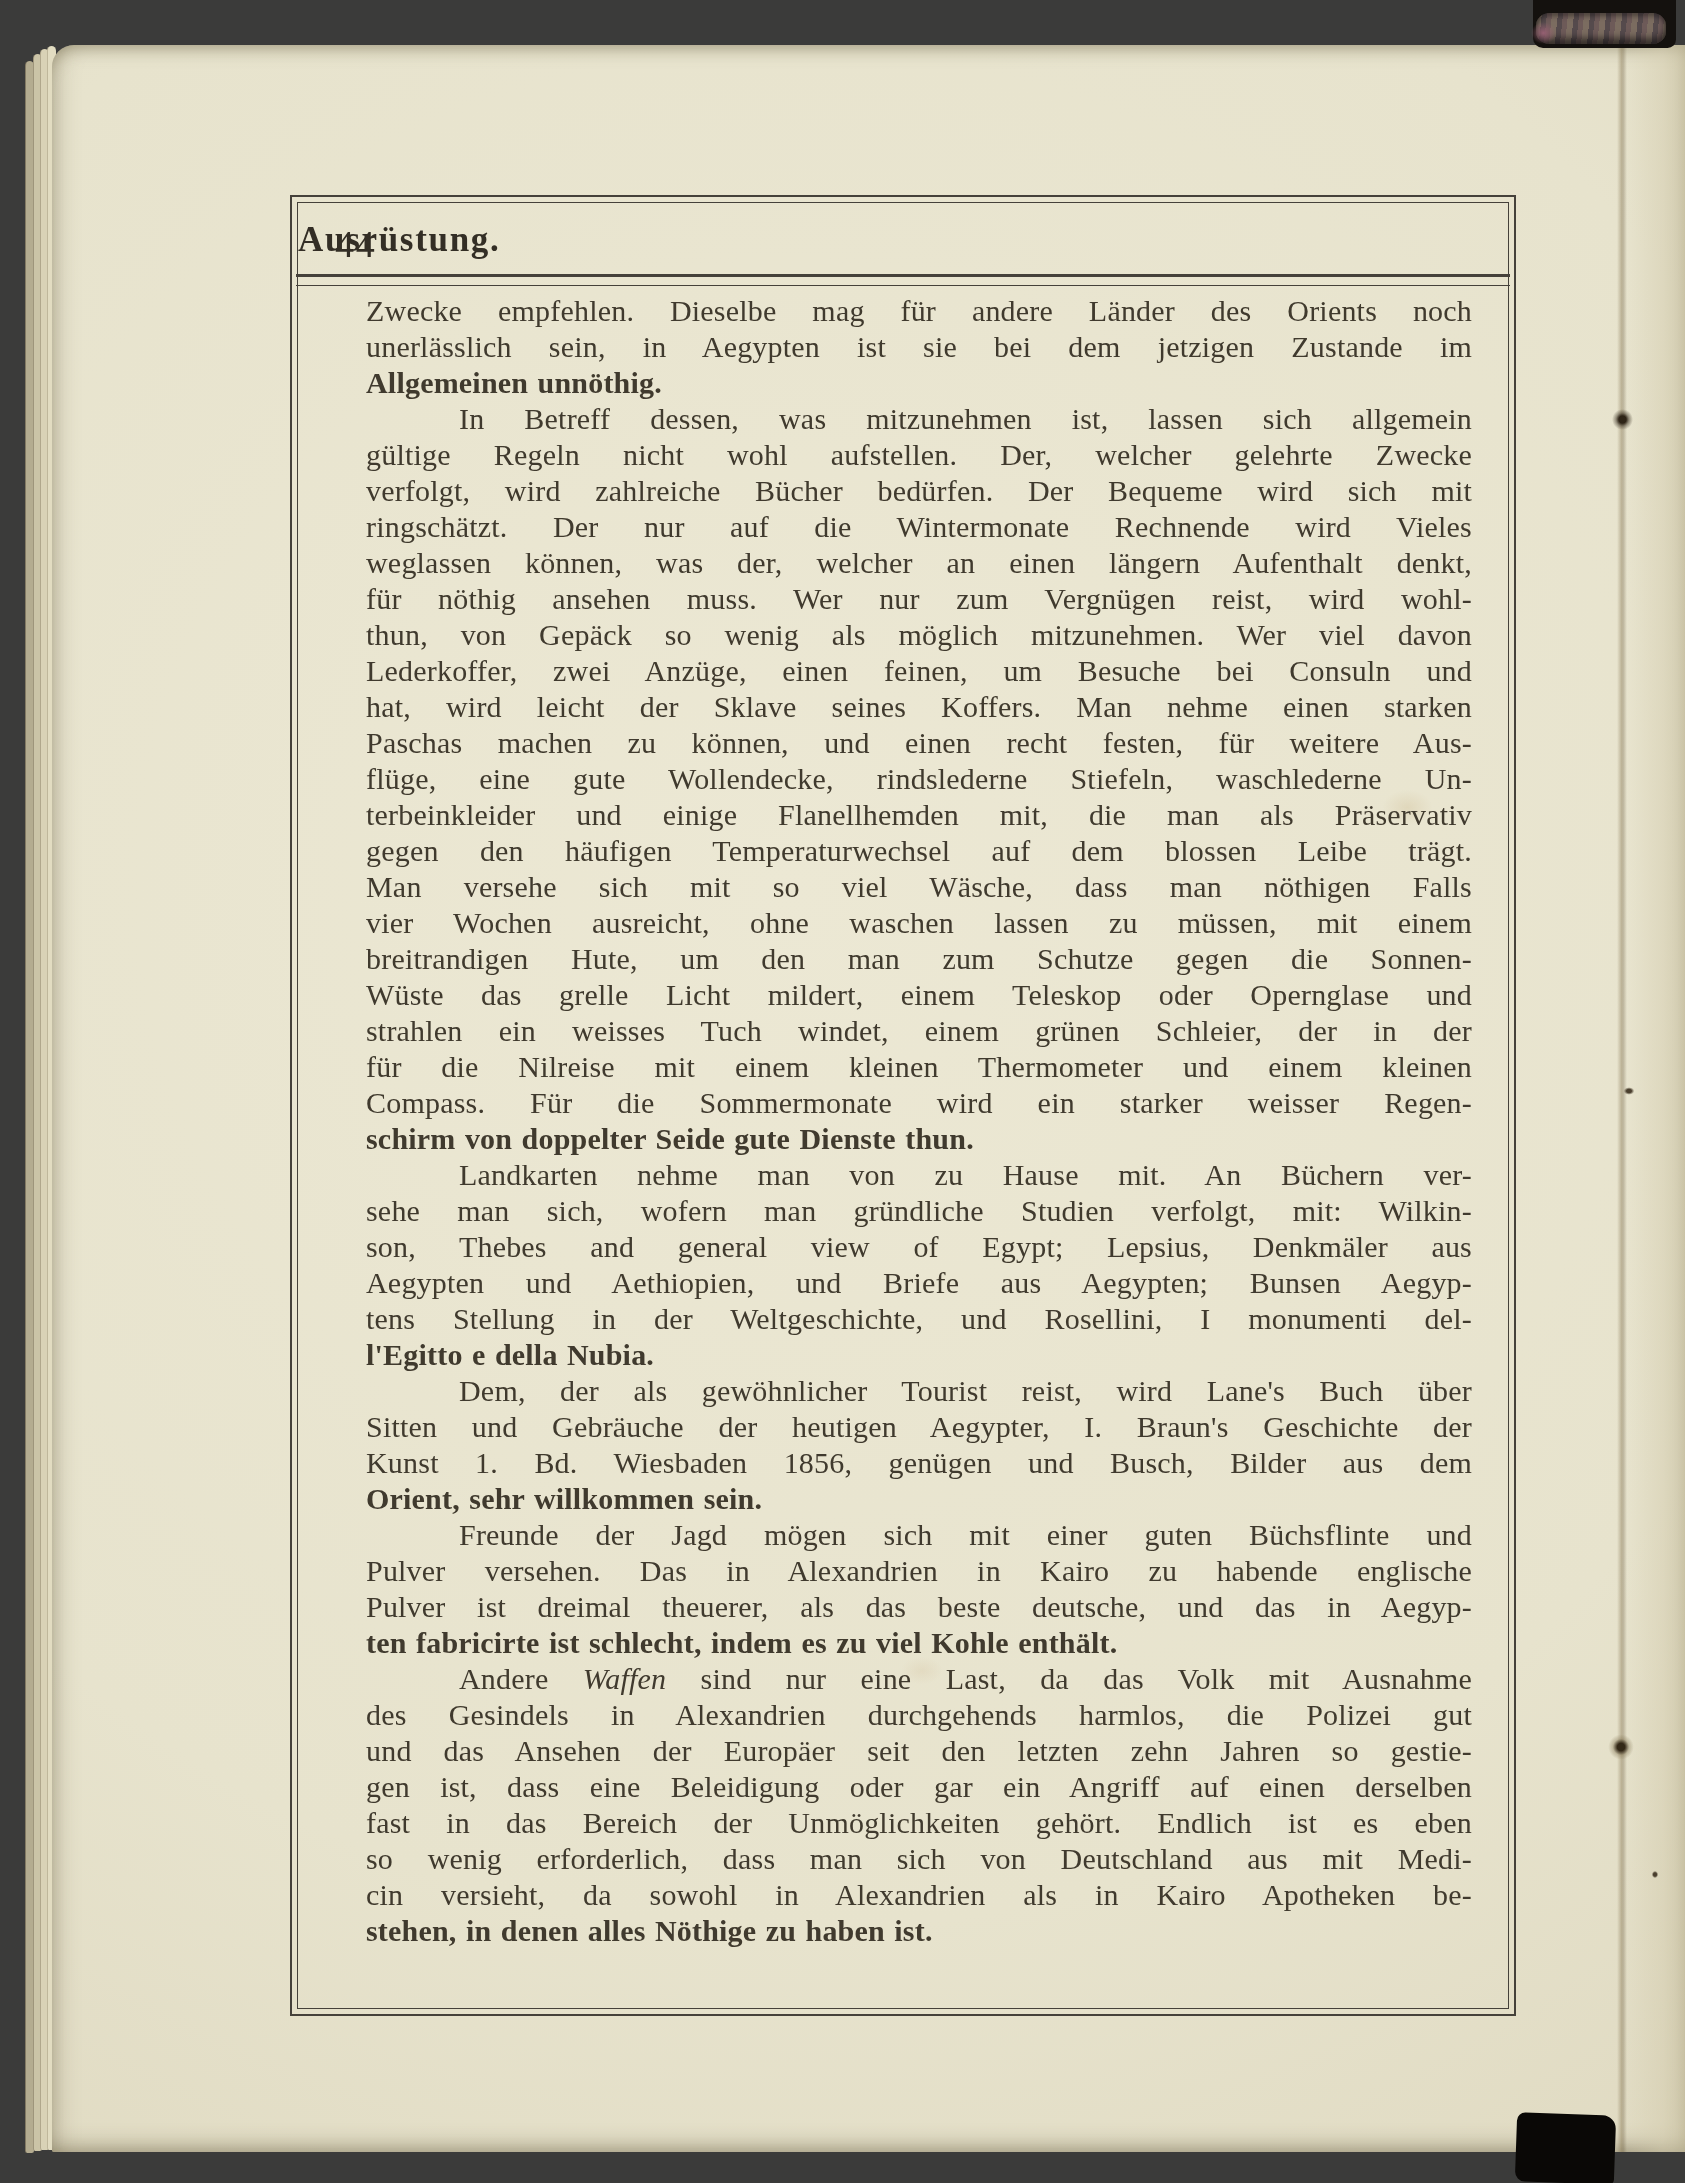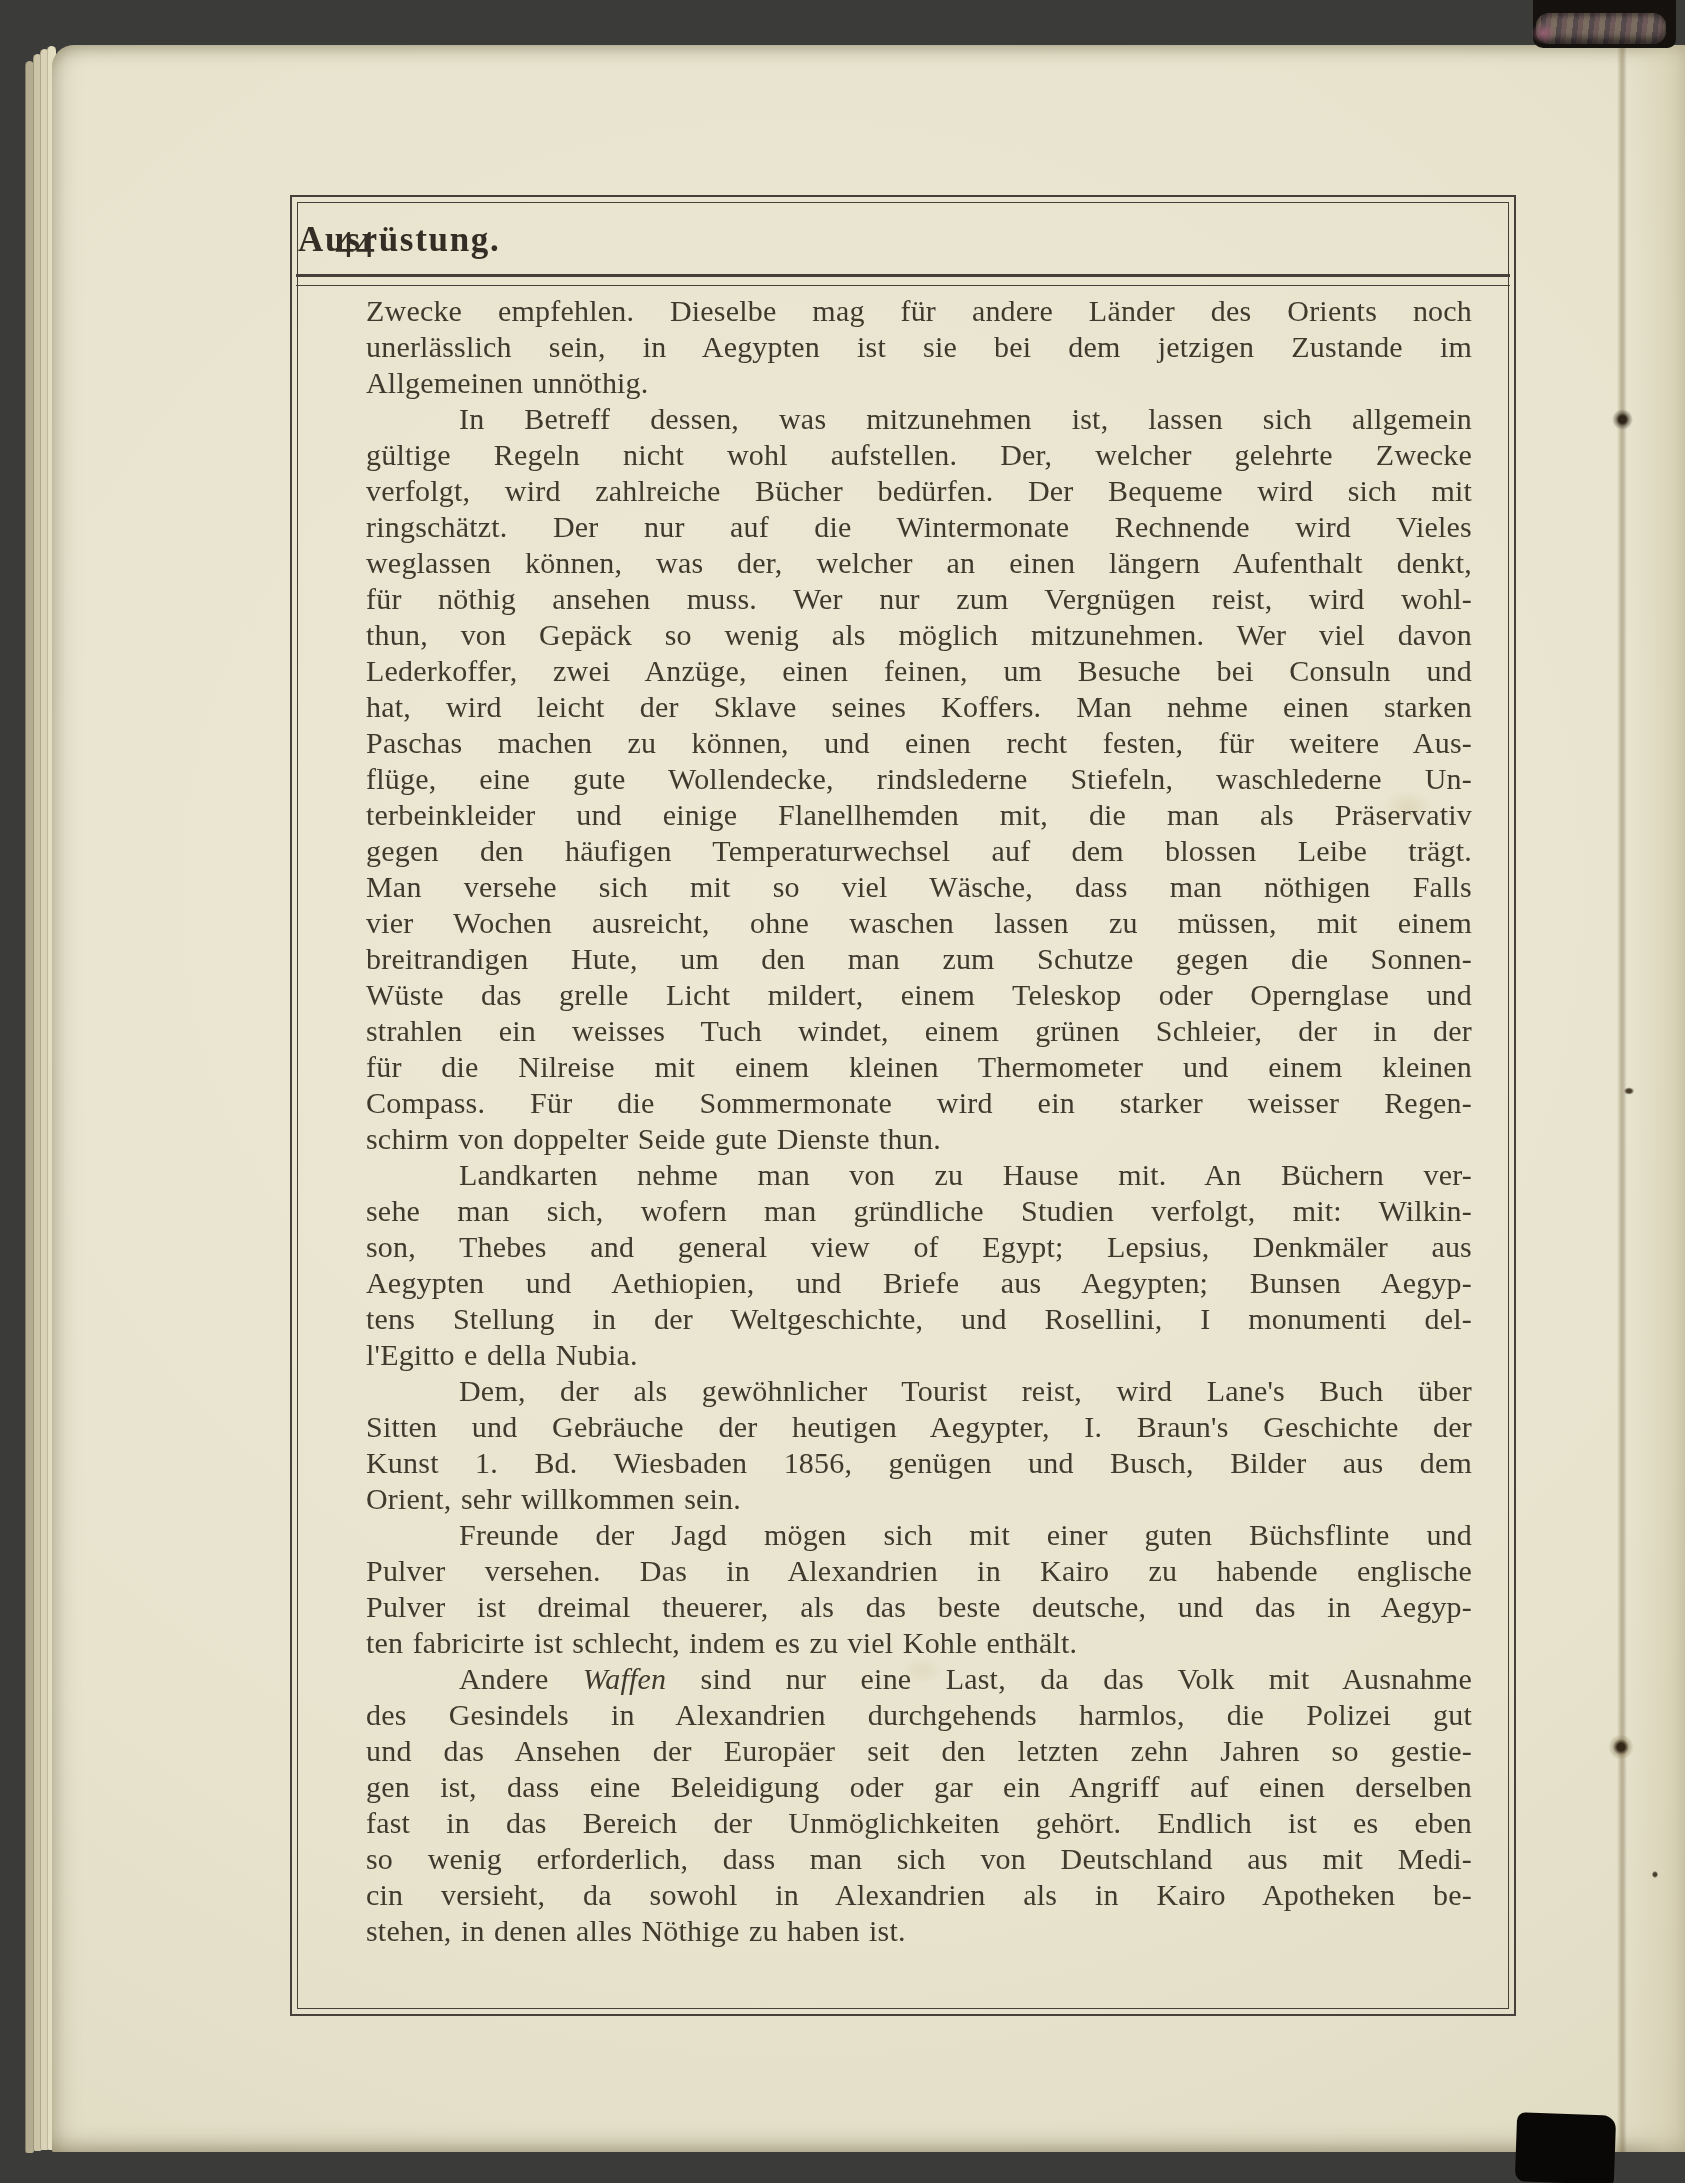--- a/index.html
+++ b/index.html
@@ -37,21 +37,21 @@
   .header-rule{position:absolute;left:-1.7px;right:-1.7px;top:71px;height:7.6px;
         border-top:3.4px solid var(--rule);border-bottom:1.7px solid var(--rule);}
   .pagenum{position:absolute;left:37px;top:18.5px;font-size:38px;color:var(--title-ink);letter-spacing:1.7px;}
   .runtitle{position:absolute;left:0;right:0;top:17px;text-align:left;font-size:35px;font-weight:bold;
         letter-spacing:1.7px;color:var(--title-ink);}
   .body-text{position:absolute;left:327px;top:293px;width:1145px;color:var(--ink);
         font-size:30px;word-spacing:1.7px;letter-spacing:0.2px;}
   .line{height:36px;line-height:36px;text-align:justify;white-space:normal;
         text-rendering:optimizeLegibility;margin-left:39px;}
   .line.just{text-align-last:justify;}
-  .line.endline{text-align-last:left;}
+  .line.endline{text-align-last:left;font-weight:bold;}
   .line.indent{text-indent:93px;}
   .itl{font-style:italic;}
   .speck{position:absolute;}
   .fox{position:absolute;border-radius:50%;}
 </style>
 </head>
 <body>
 
 <div class="canvas">
 

